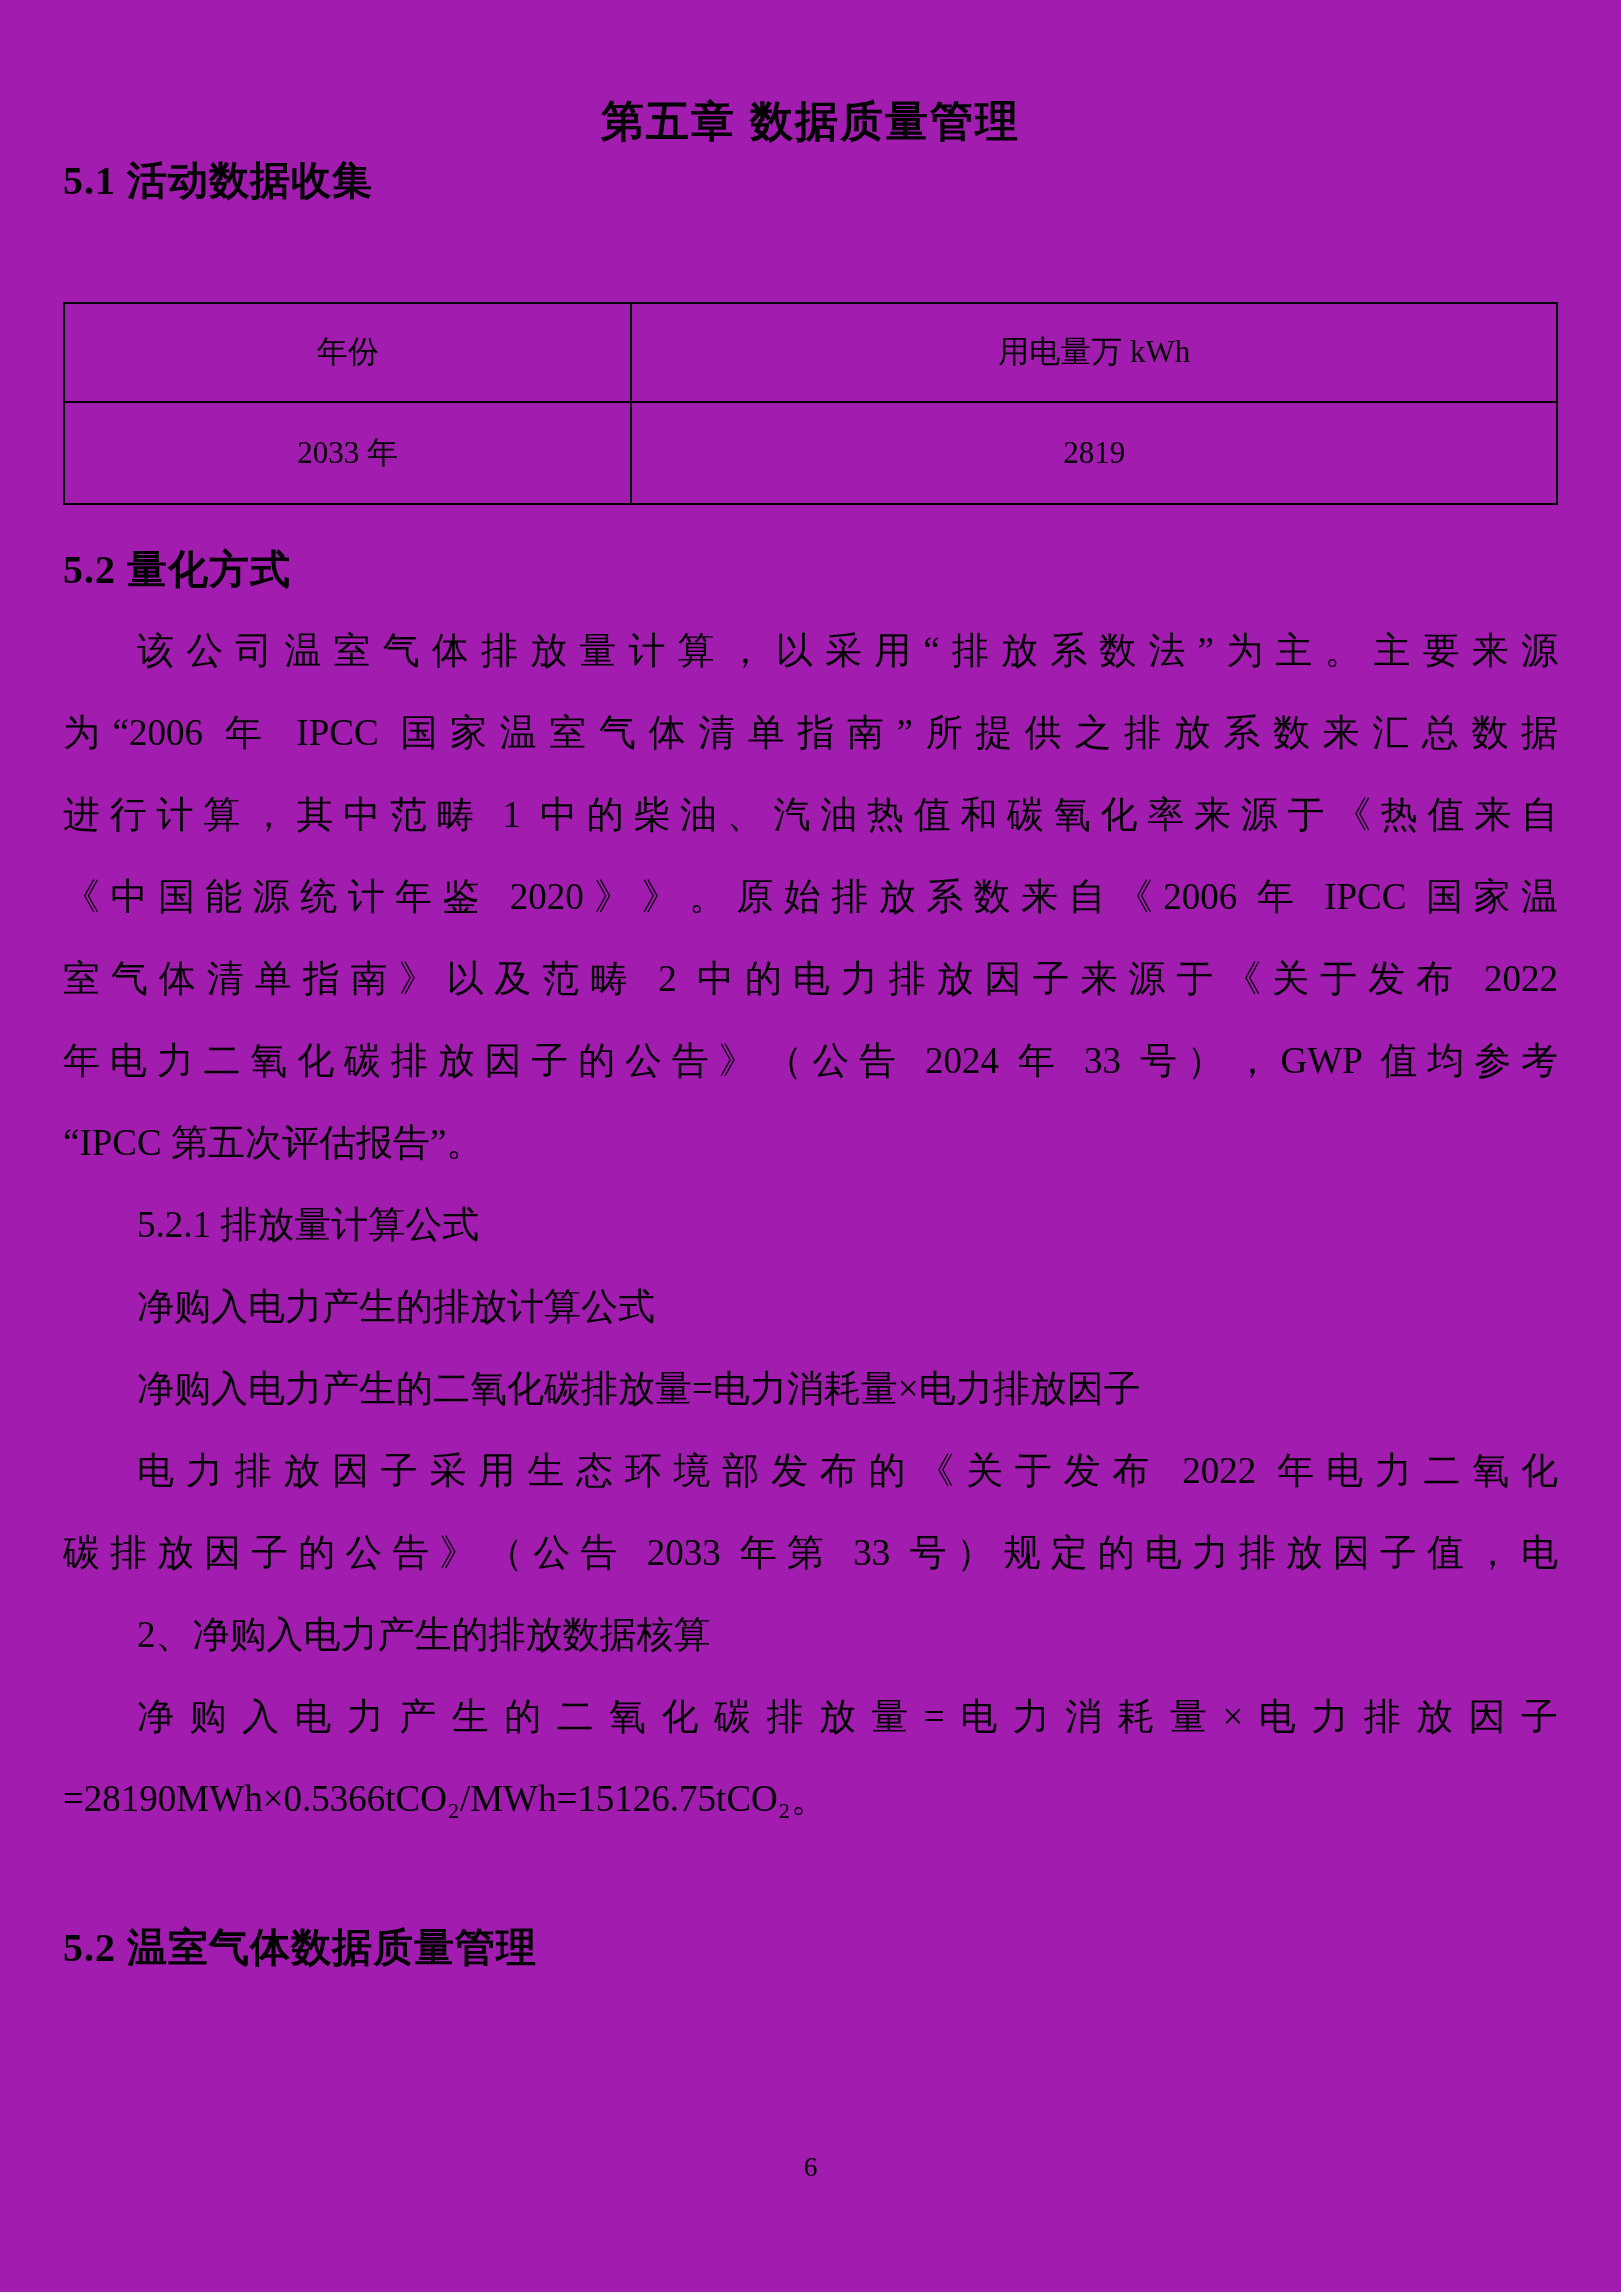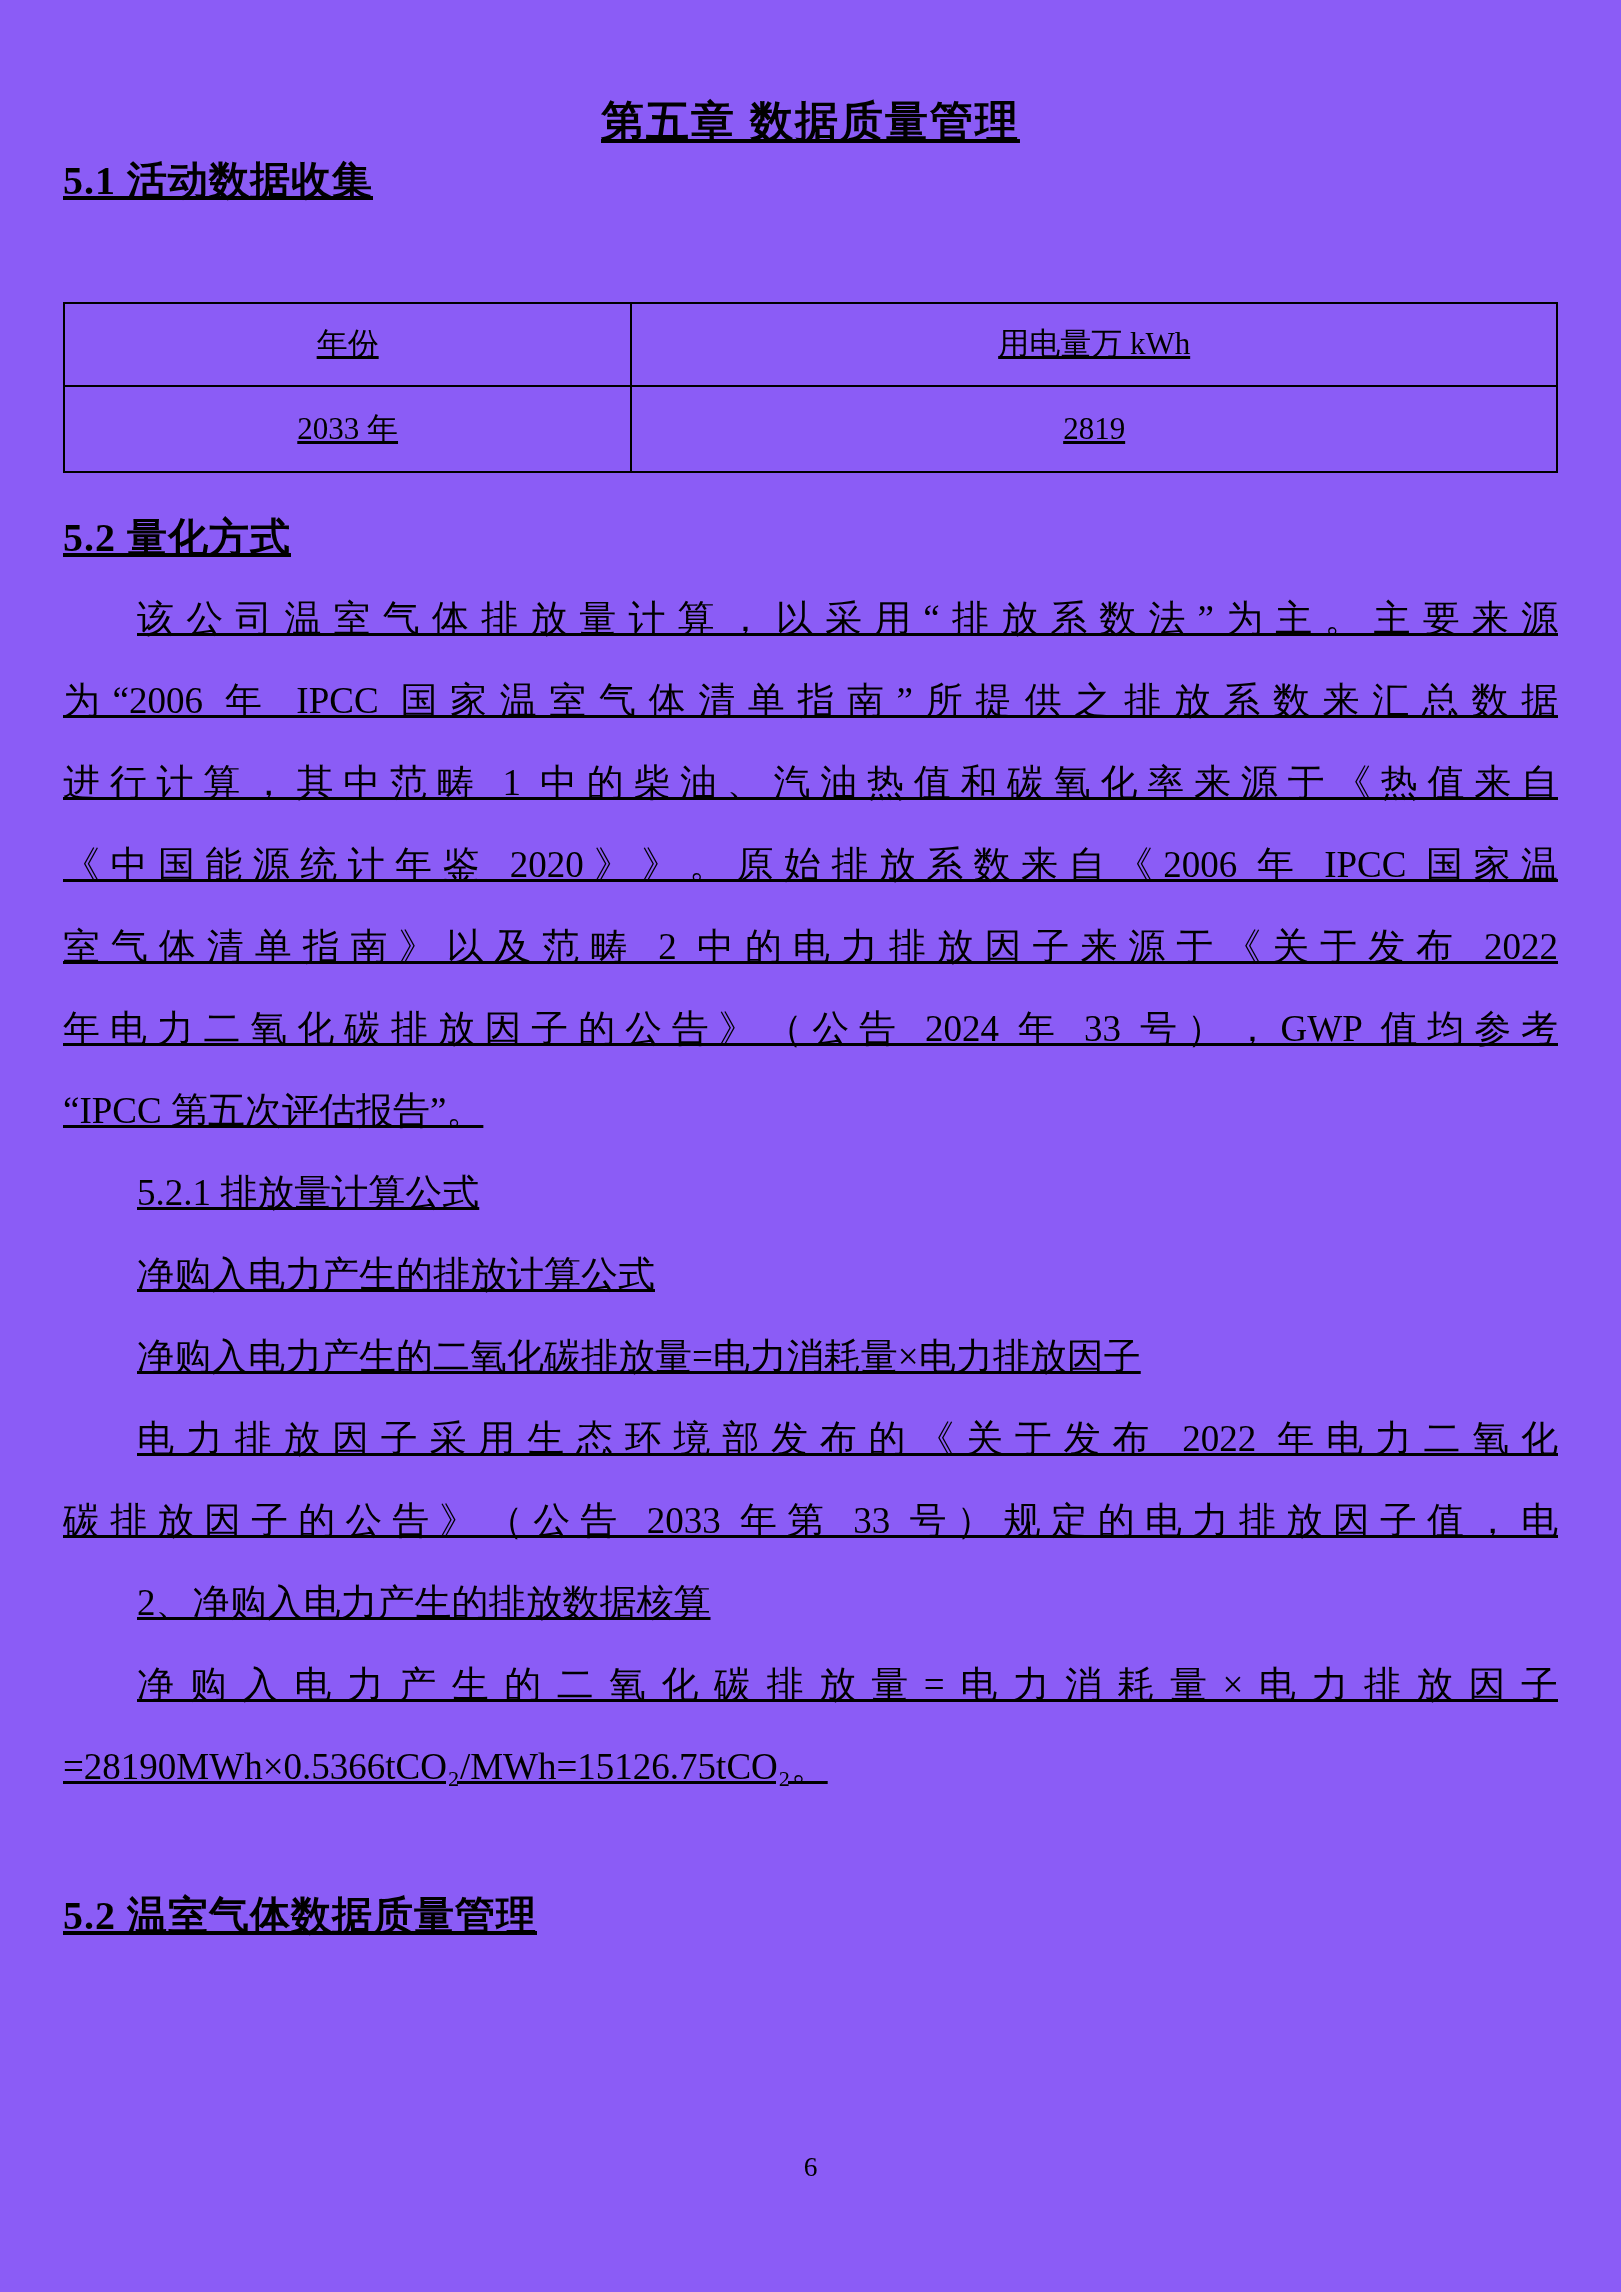--- a/index.html
+++ b/index.html
@@ -1,20 +1,19 @@
 <!DOCTYPE html>
 <html><head>
 <meta charset="utf-8">
 <style>
   html,body{margin:0;padding:0;background:#888;}
   .page{
-    width:1621px;height:2293px;background:#8b5cf6;color:#000;
+    width:1621px;height:2293px;background:#a21caf;color:#000;
     position:relative;margin:0 auto;overflow:hidden;
     font-family:"Liberation Serif","DejaVu Serif",serif;
-    text-decoration:underline;
   }
   .content{padding:94px 63px 0 63px;}
   .chapter-title{
     text-align:center;font-size:43px;line-height:55px;font-weight:bold;
     font-family:"Liberation Sans","DejaVu Sans",sans-serif;
     letter-spacing:2px;
   }
   .sec-heading{
     font-size:40px;line-height:47px;font-weight:bold;
     font-family:"Liberation Serif","DejaVu Serif",serif;
@@ -22,21 +21,21 @@
   }
   .h51{margin-top:7.8px;}
   .h52{margin-top:41px;}
   .h52b{margin-top:84px;}
   table.data-table{
     width:100%;margin-top:98px;border-collapse:collapse;
     font-size:31px;
   }
   table.data-table td{
     border:2px solid #000;text-align:center;vertical-align:middle;
-    padding:4px;
+    padding:12px;
   }
   table.data-table{border:2.9px solid #000;}
   tr.hdr td{height:73px;}
   tr.row td{height:76px;}
   .body-block{margin-top:17.6px;}
   .bl{
     font-size:37px;line-height:82px;height:82px;
     text-align:left;overflow:hidden;
   }
   .fit{text-align:justify;text-align-last:justify;}

